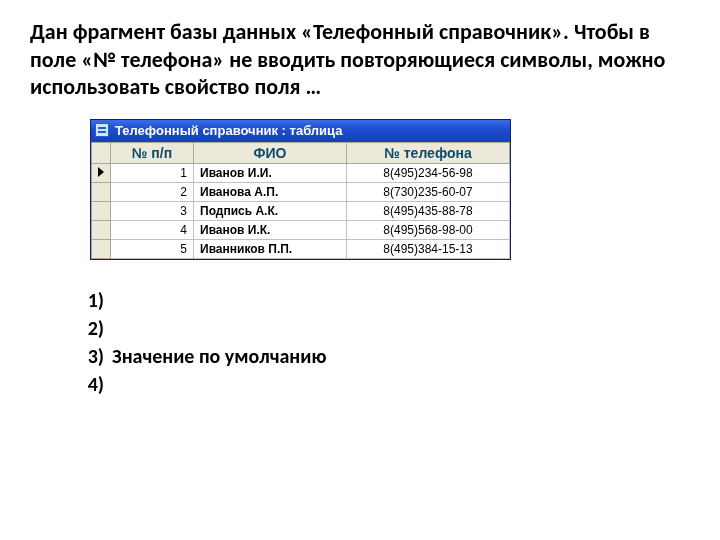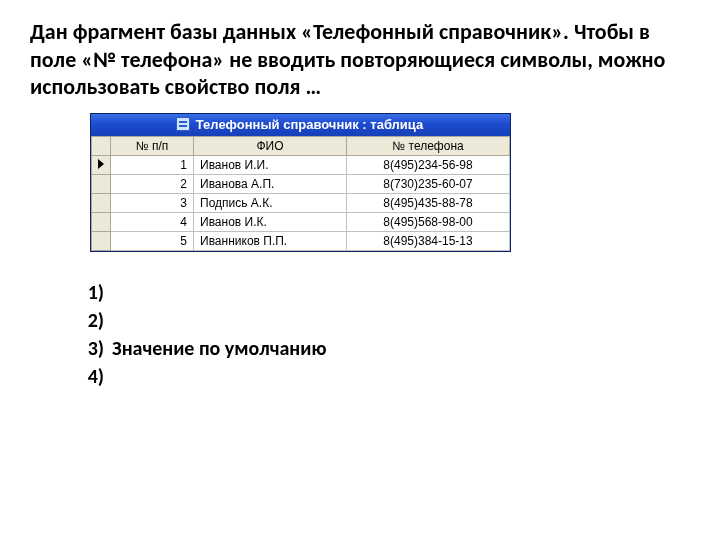--- a/index.html
+++ b/index.html
@@ -9,21 +9,21 @@
     background: #fff;
     width: 720px;
     height: 540px;
     box-sizing: border-box;
   }
   .question {
     font-size: 22px;
     font-weight: bold;
     line-height: 1.25;
     color: #000;
-    margin-bottom: 12px;
+    margin-bottom: 18px;
   }
   .shot-wrap {
     margin-left: 60px;
     margin-bottom: 26px;
   }
   .access-window {
     display: inline-block;
     font-family: Tahoma, Arial, sans-serif;
     font-size: 12px;
     border: 1px solid #0a246a;
@@ -31,47 +31,46 @@
   }
   .titlebar {
     background: linear-gradient(to bottom, #3a6ee6 0%, #1d4bcf 45%, #1740b8 100%);
     color: #fff;
     padding: 3px 6px 4px 4px;
     display: flex;
     align-items: center;
     font-weight: bold;
     font-size: 13px;
     gap: 6px;
-    justify-content: center;
   }
   .title-icon {
     width: 14px; height: 14px;
     background: #cfe4ff;
     border: 1px solid #2b5cc9;
     box-sizing: border-box;
     position: relative;
   }
   .title-icon::before, .title-icon::after {
     content: ""; position: absolute; left: 2px; right: 2px;
     height: 2px; background: #2b5cc9;
   }
   .title-icon::before { top: 3px; }
   .title-icon::after  { top: 7px; }
   .grid {
     border-collapse: collapse;
     background: #fff;
   }
   .grid th {
     background: #ece9d8;
-    font-weight: normal;
+    font-weight: bold;
     border: 1px solid #aca899;
     padding: 2px 6px;
     text-align: center;
-    color: #000000;
-    font-size: 12px;
+    color: #0c4a6e;
+    font-size: 14px;
     white-space: nowrap;
   }
   .grid td {
     border: 1px solid #c0c0c0;
     padding: 2px 6px;
     font-size: 12px;
     white-space: nowrap;
     color: #000;
   }
   .grid .rowsel {
@@ -83,21 +82,21 @@
   }
   .grid .rowsel .tri {
     display:inline-block;
     width:0;height:0;
     border-top:5px solid transparent;
     border-bottom:5px solid transparent;
     border-left:6px solid #000;
     margin-top:1px;
   }
   .col-num { text-align: right; width: 70px; }
-  .col-fio { width: 140px; }
+  .col-fio { width: 140px; font-weight: bold; }
   .col-tel { width: 150px; text-align: center; }
   .answers {
     margin-left: 52px;
     font-size: 20px;
     font-weight: bold;
     color: #000;
   }
   .answers .row { display:flex; gap:8px; line-height:1.4; }
   .answers .n { width: 22px; text-align:right; }
 </style>

